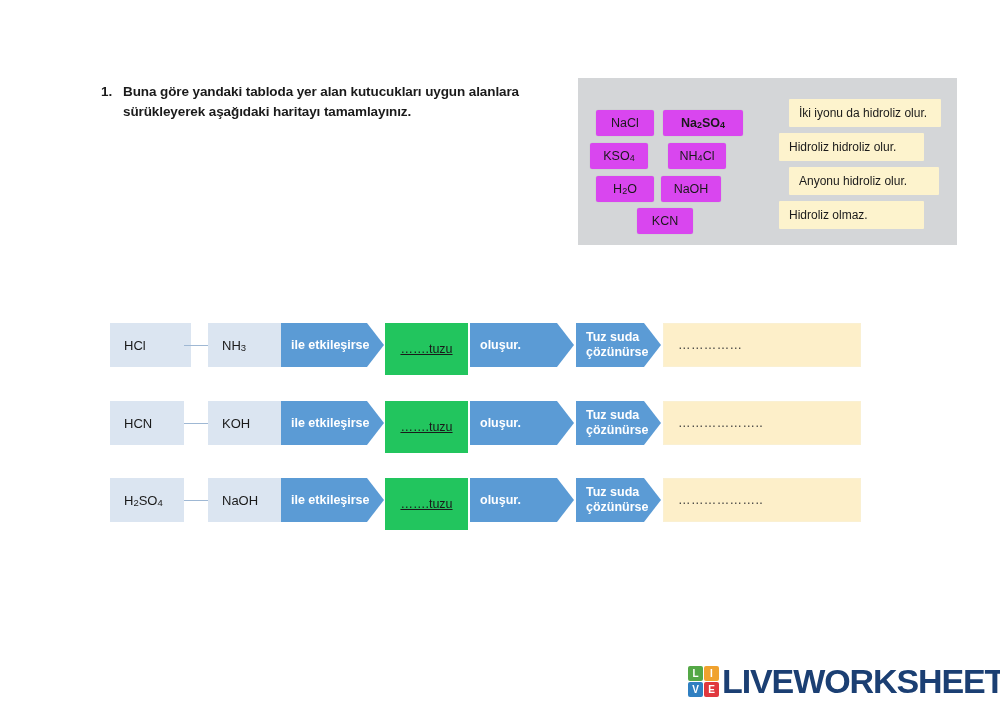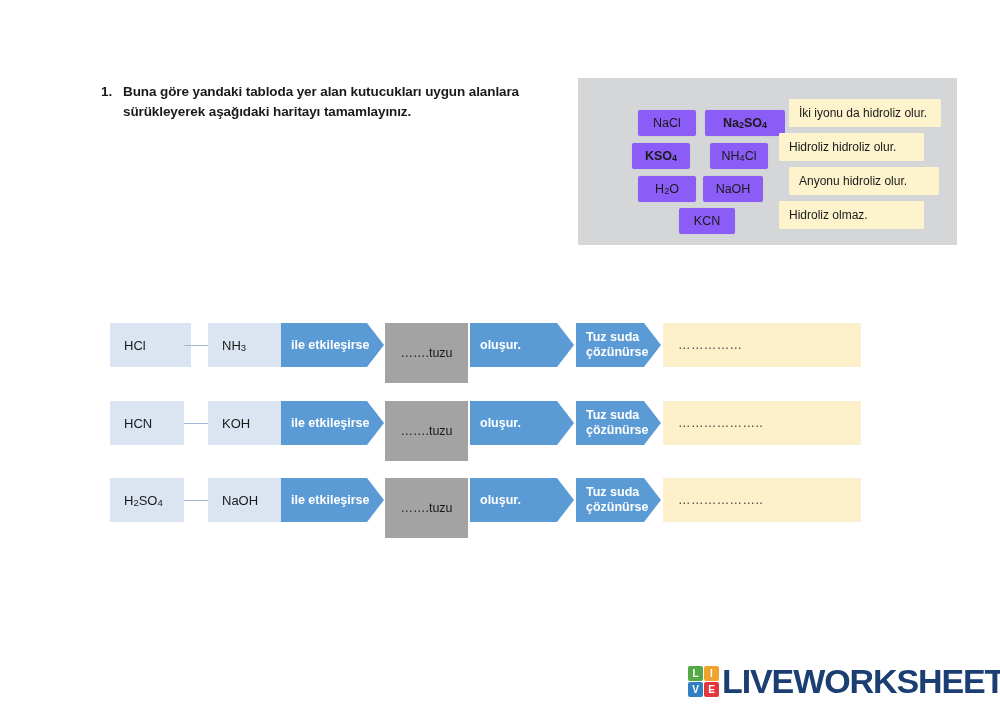--- a/index.html
+++ b/index.html
@@ -43,30 +43,29 @@
   #drag-panel {
     position: absolute;
     left: 578px;
     top: 78px;
     width: 379px;
     height: 167px;
     background: #d4d6d8;
   }
   .chip {
     position: absolute;
-    background: #8b5cf6;
+    background: #d946ef;
     border-radius: 2px;
     font-size: 12.5px;
     color: #1a1a1a;
     display: flex;
     align-items: center;
     justify-content: center;
     box-shadow: 0 0 0 0.5px rgba(0,0,0,0.04);
     user-select: none;
-    margin-left: 42px;
   }
   .chip sub {
     font-size: 9px;
     vertical-align: baseline;
     position: relative;
     bottom: -2px;
   }
   .ylabel {
     position: absolute;
     background: #fdf3cd;
@@ -122,27 +121,28 @@
     display: flex;
     align-items: center;
     padding-left: 10px;
     box-sizing: border-box;
     clip-path: polygon(0 0, calc(100% - 17px) 0, 100% 50%, calc(100% - 17px) 100%, 0 100%);
     line-height: 1.18;
   }
   .peach-box {
     position: absolute;
     top: 0;
-    height: 60px;
-    background: #a3a3a3;
+    height: 52px;
+    background: #22c55e;
     font-size: 12.5px;
     color: #1a1a1a;
     display: flex;
     align-items: center;
     justify-content: center;
+    text-decoration: underline;
   }
   .answer-field {
     position: absolute;
     top: 0;
     height: 44px;
     background: #fdefc9;
     border: 1px solid #faf0d2;
     box-sizing: border-box;
     font-size: 12.5px;
     color: #3a3a3a;
@@ -192,21 +192,21 @@
 <body>
 
 <div id="question-block">
   <div id="question-number">1.</div>
   <div id="question-text">Buna göre yandaki tabloda yer alan kutucukları uygun alanlara sürükleyerek aşağıdaki haritayı tamamlayınız.</div>
 </div>
 
 <div id="drag-panel">
     <div class="chip" style="left: 18px; top: 32px; width: 58px; height: 26px;">NaCl</div>
     <div class="chip" style="left: 85px; top: 32px; width: 80px; height: 26px; font-weight: bold;">Na<sub>2</sub>SO<sub>4</sub></div>
-    <div class="chip" style="left: 12px; top: 65px; width: 58px; height: 26px; font-weight: bold;">KSO<sub>4</sub></div>
+    <div class="chip" style="left: 12px; top: 65px; width: 58px; height: 26px;">KSO<sub>4</sub></div>
     <div class="chip" style="left: 90px; top: 65px; width: 58px; height: 26px;">NH<sub>4</sub>Cl</div>
     <div class="chip" style="left: 18px; top: 98px; width: 58px; height: 26px;">H<sub>2</sub>O</div>
     <div class="chip" style="left: 83px; top: 98px; width: 60px; height: 26px;">NaOH</div>
     <div class="chip" style="left: 59px; top: 130px; width: 56px; height: 26px;">KCN</div>
     <div class="ylabel" style="left: 211px; top: 21px; width: 152px;">İki iyonu da hidroliz olur.</div>
     <div class="ylabel" style="left: 201px; top: 55px; width: 145px;">Hidroliz hidroliz olur.</div>
     <div class="ylabel" style="left: 211px; top: 89px; width: 150px;">Anyonu hidroliz olur.</div>
     <div class="ylabel" style="left: 201px; top: 123px; width: 145px;">Hidroliz olmaz.</div>
   </div>
 

